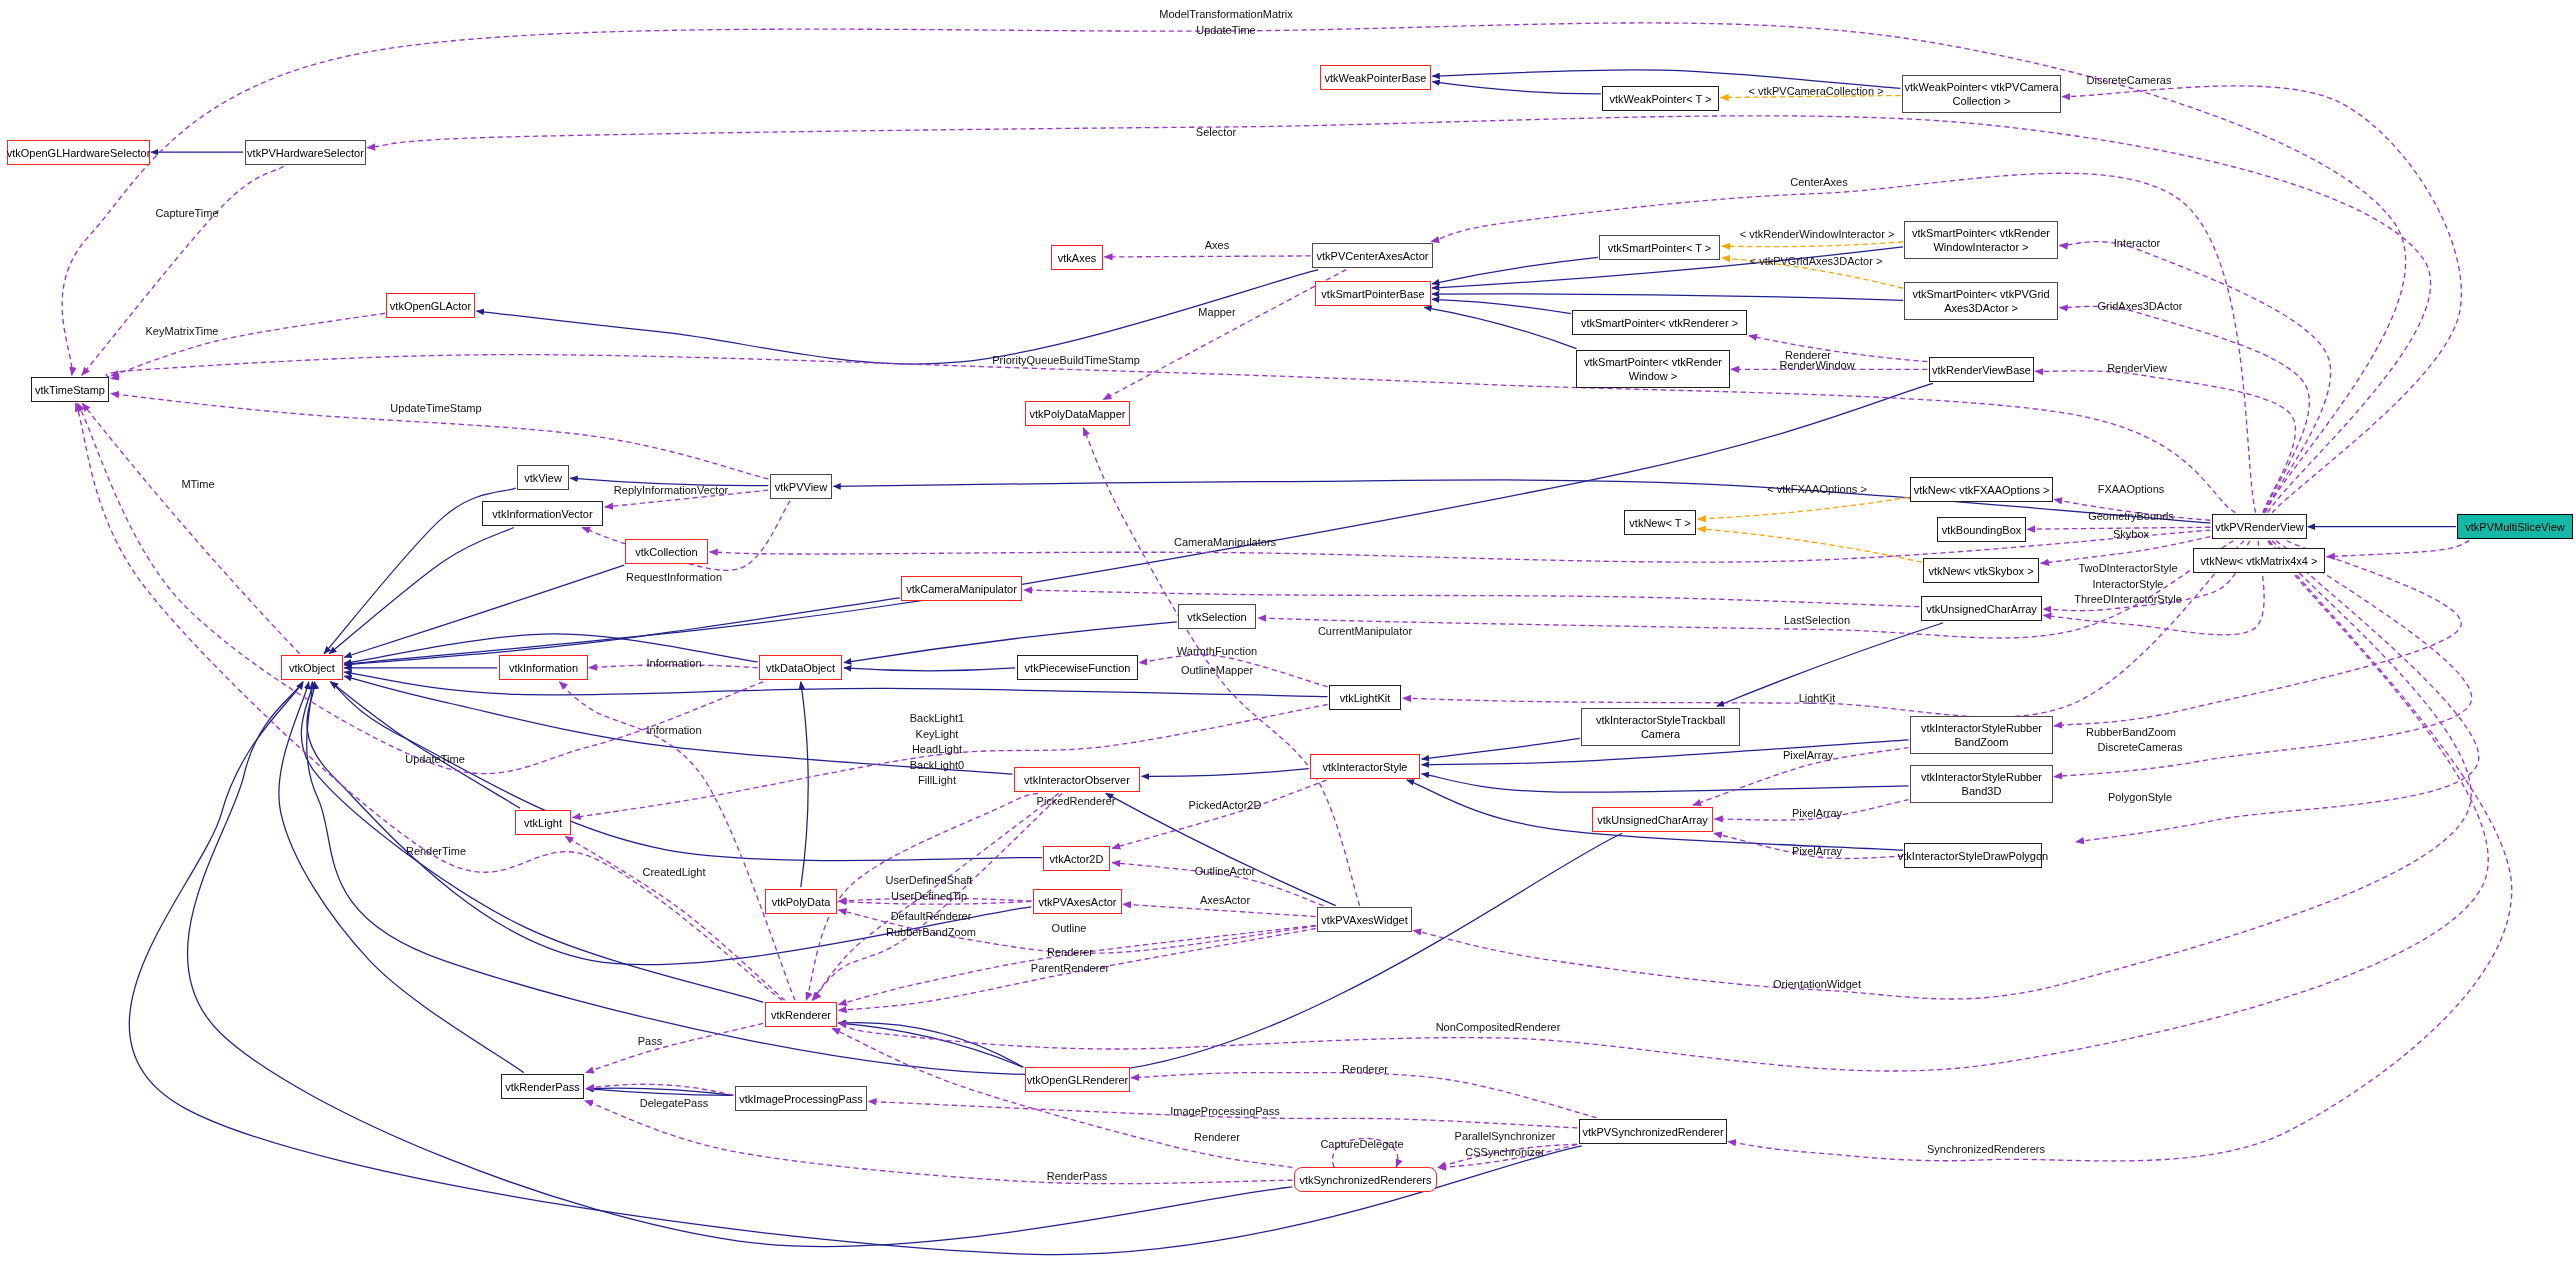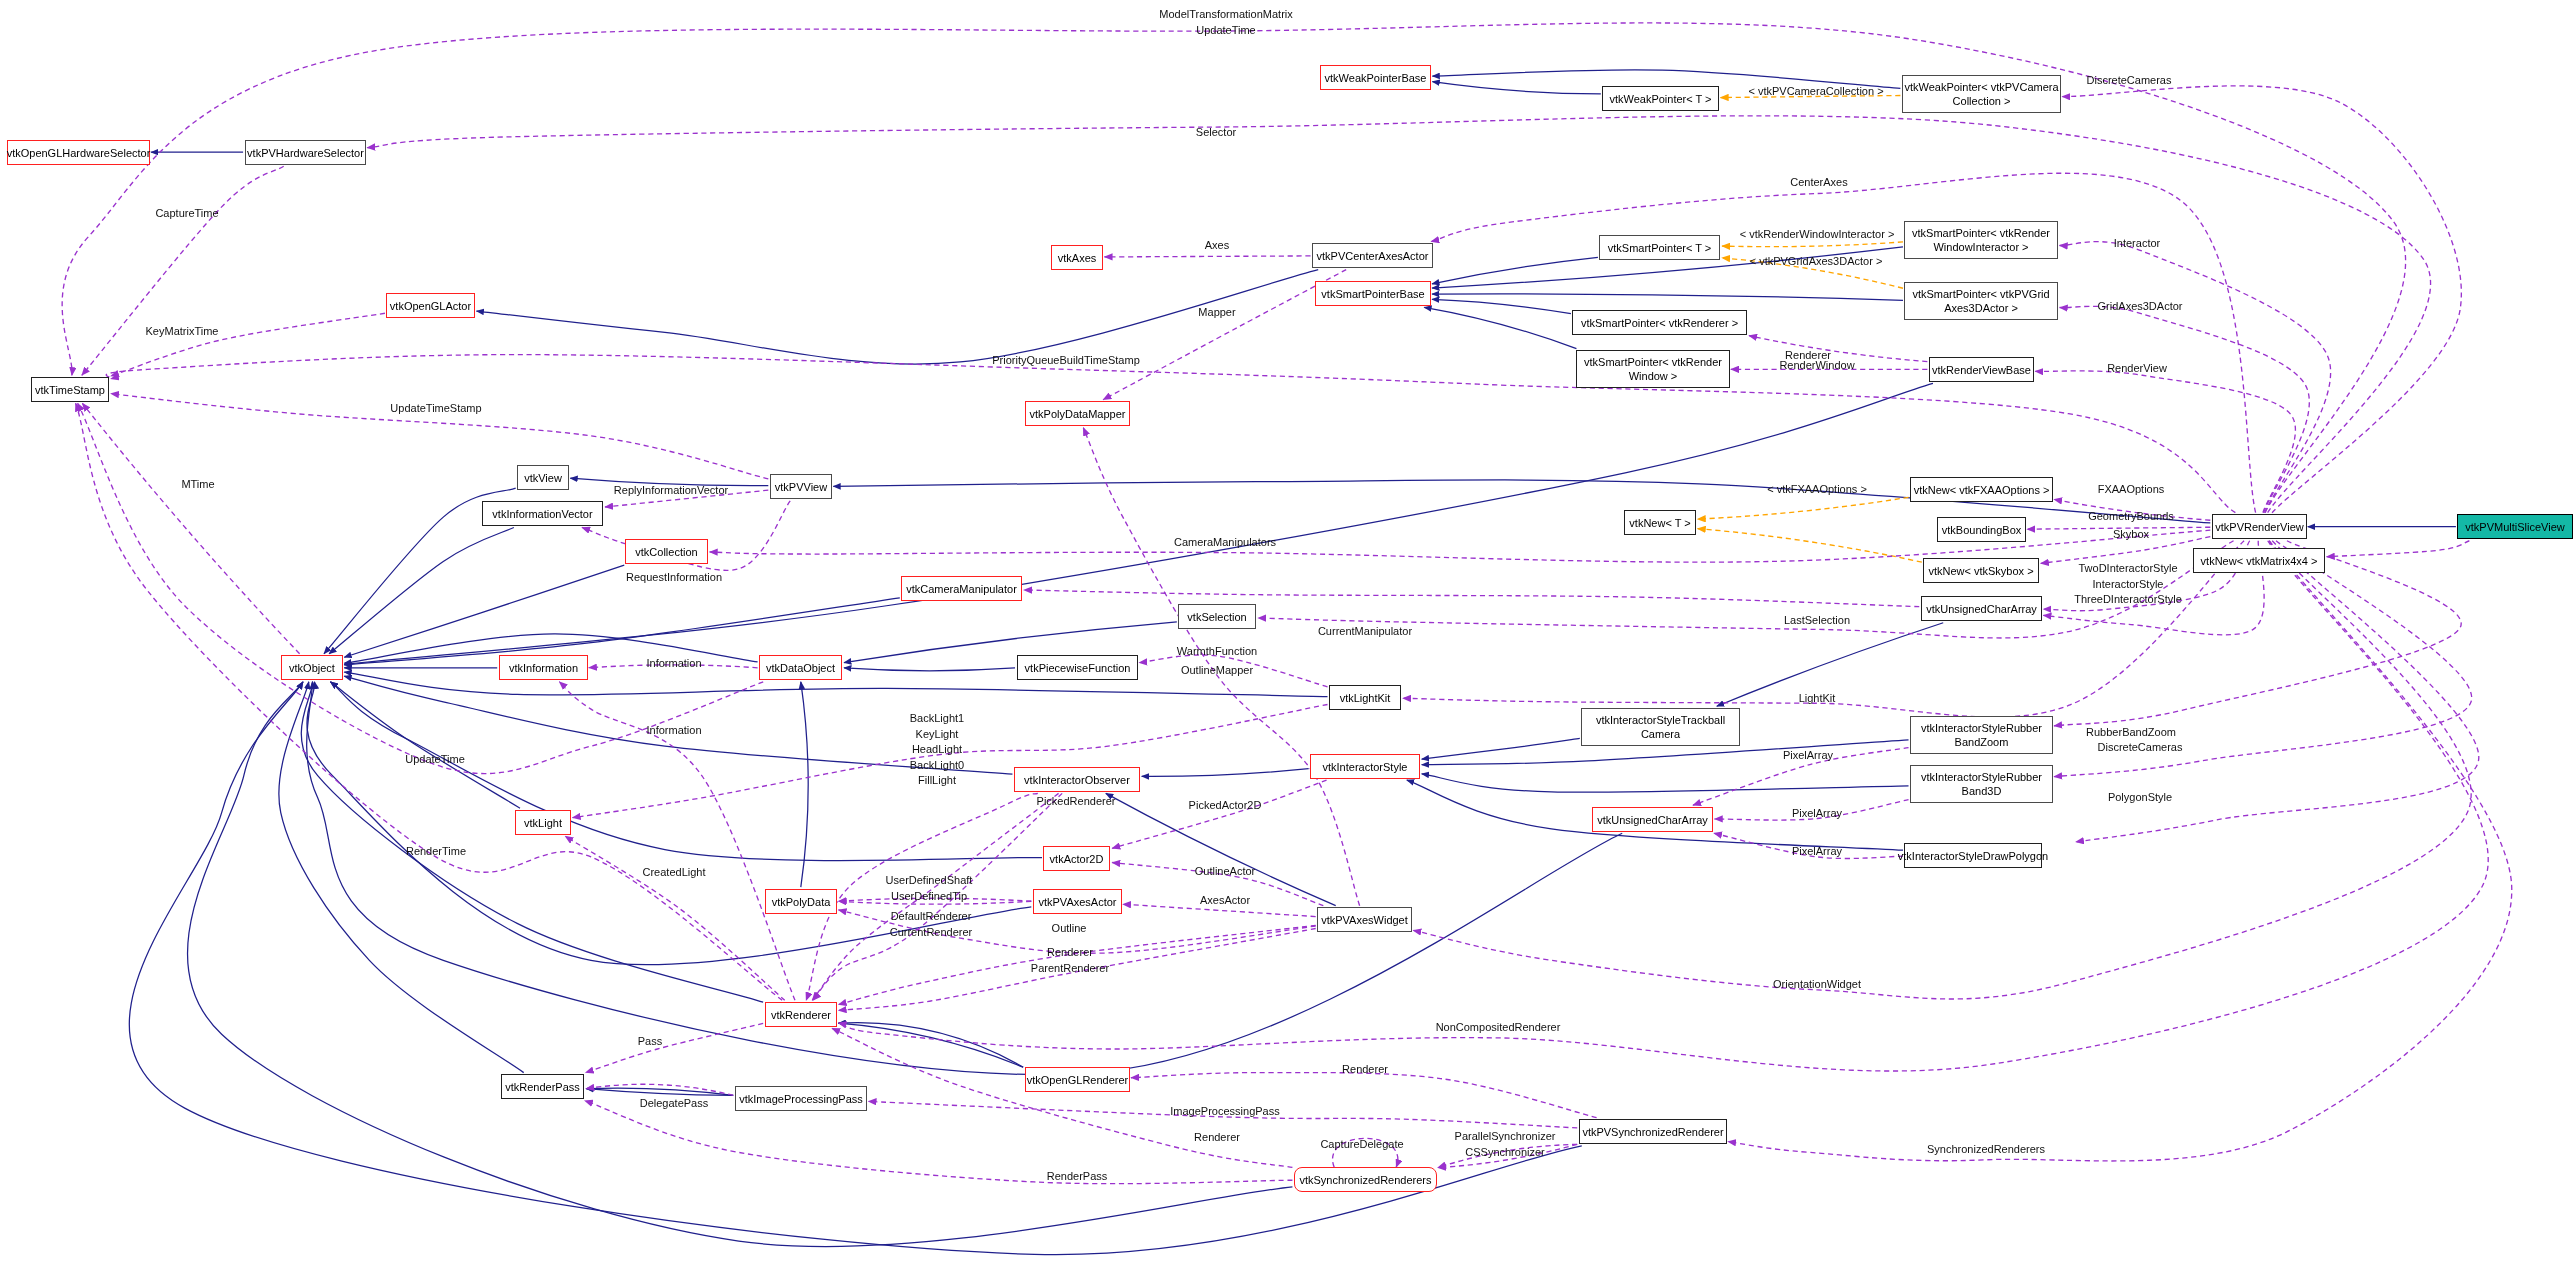--- a/index.html
+++ b/index.html
@@ -200,21 +200,21 @@
       <div class="elabel" style="left: 1225px; top: 806px;">PickedActor2D</div>
       <div class="elabel" style="left: 1817px; top: 814px;">PixelArray</div>
       <div class="elabel" style="left: 2140px; top: 798px;">PolygonStyle</div>
       <div class="elabel" style="left: 1817px; top: 852px;">PixelArray</div>
       <div class="elabel" style="left: 436px; top: 852px;">RenderTime</div>
       <div class="elabel" style="left: 674px; top: 873px;">CreatedLight</div>
       <div class="elabel" style="left: 1225px; top: 872px;">OutlineActor</div>
       <div class="elabel" style="left: 929px; top: 888px;">UserDefinedShaft
 UserDefinedTip</div>
       <div class="elabel" style="left: 931px; top: 924px;">DefaultRenderer
-CurrentRenderer</div>
+RubberBandZoom</div>
       <div class="elabel" style="left: 1225px; top: 901px;">AxesActor</div>
       <div class="elabel" style="left: 1069px; top: 929px;">Outline</div>
       <div class="elabel" style="left: 1070px; top: 960px;">Renderer
 ParentRenderer</div>
       <div class="elabel" style="left: 1817px; top: 985px;">OrientationWidget</div>
       <div class="elabel" style="left: 1498px; top: 1028px;">NonCompositedRenderer</div>
       <div class="elabel" style="left: 650px; top: 1042px;">Pass</div>
       <div class="elabel" style="left: 1365px; top: 1070px;">Renderer</div>
       <div class="elabel" style="left: 674px; top: 1104px;">DelegatePass</div>
       <div class="elabel" style="left: 1225px; top: 1112px;">ImageProcessingPass</div>

